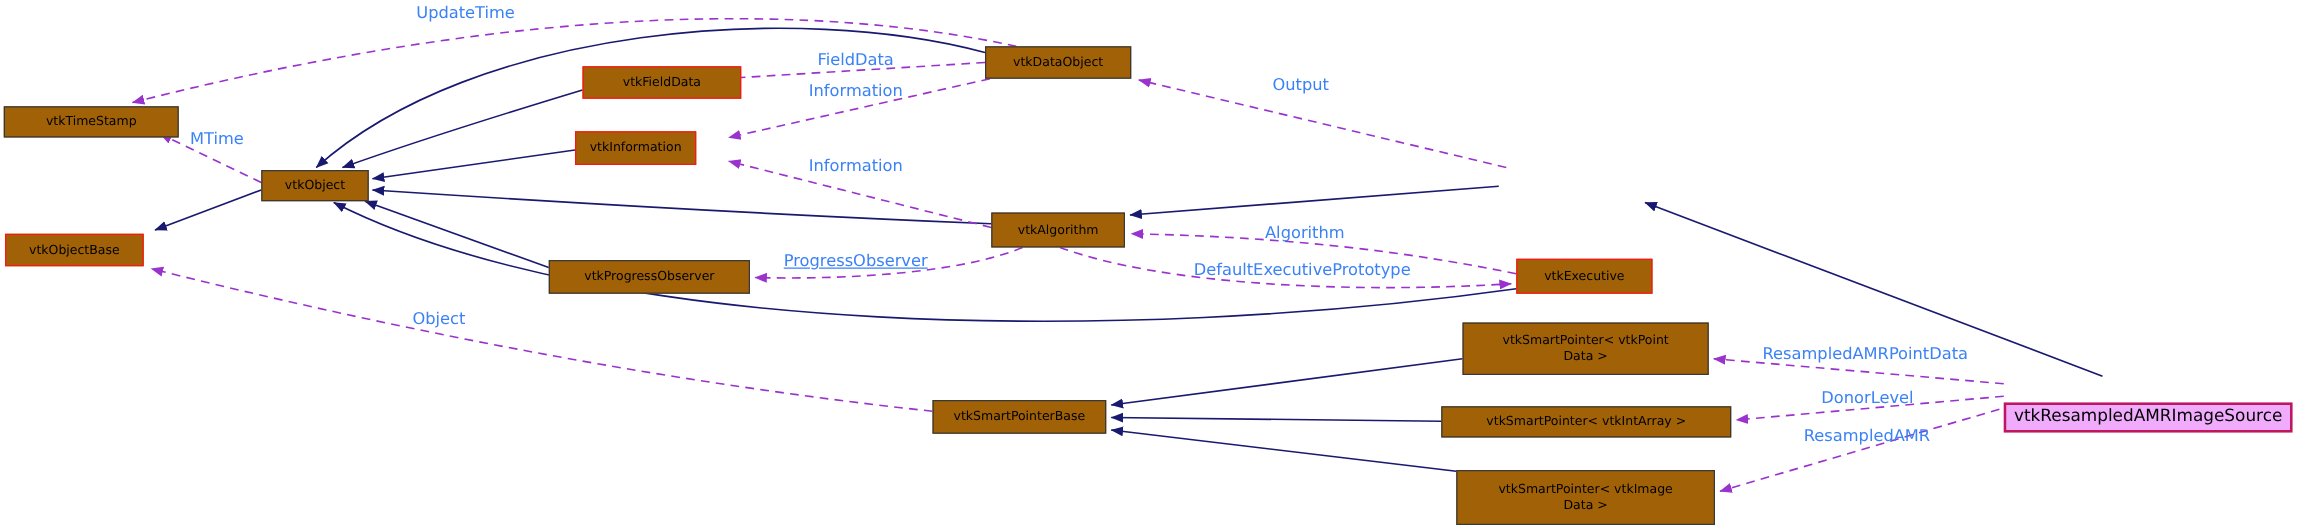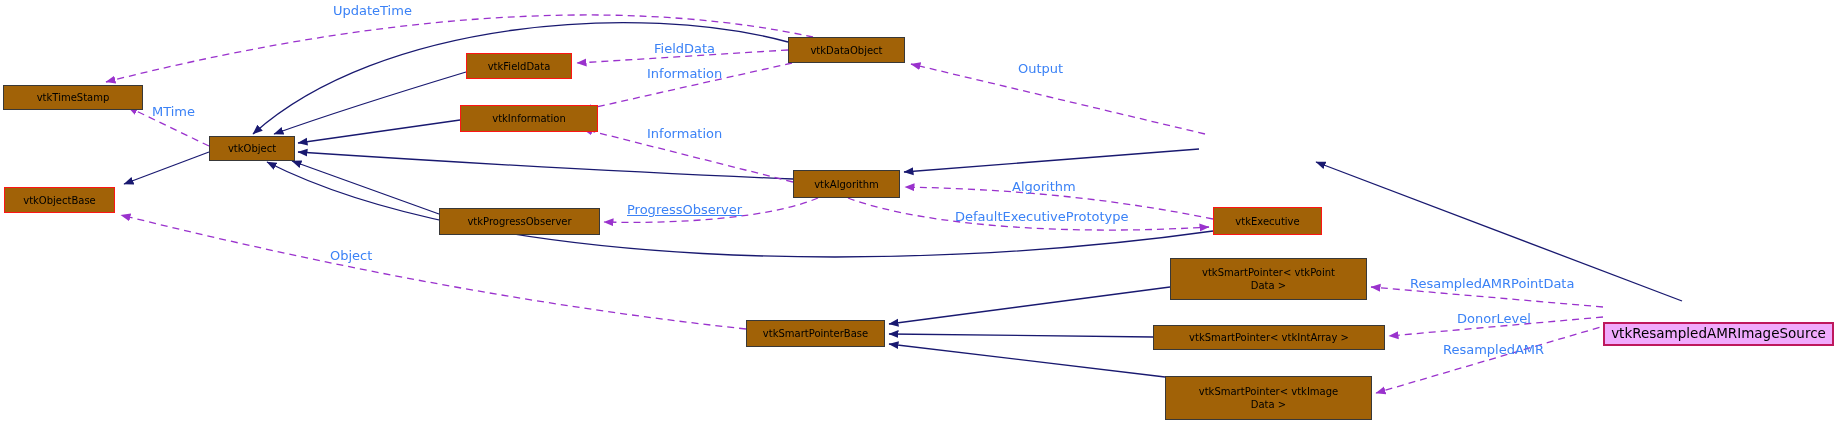--- a/index.html
+++ b/index.html
@@ -72,25 +72,25 @@
   </div>
 
   <div class="node red" style="left:4px;top:187px;width:111px;height:26px;">
     <span>vtkObjectBase</span>
   </div>
 
   <div class="node" style="left:209px;top:136px;width:86px;height:25px;">
     <span>vtkObject</span>
   </div>
 
-  <div class="node red" style="left:466px;top:53px;width:106px;height:26px;">
+  <div class="node red" style="left:466px;top:53px;width:127px;height:26px;">
     <span>vtkFieldData</span>
   </div>
 
-  <div class="node red" style="left:460px;top:105px;width:138px;height:27px;">
+  <div class="node red" style="left:460px;top:105px;width:97px;height:27px;">
     <span>vtkInformation</span>
   </div>
 
   <div class="node" style="left:788px;top:37px;width:117px;height:26px;">
     <span>vtkDataObject</span>
   </div>
 
   <div class="node" style="left:793px;top:170px;width:107px;height:28px;">
     <span>vtkAlgorithm</span>
   </div>

